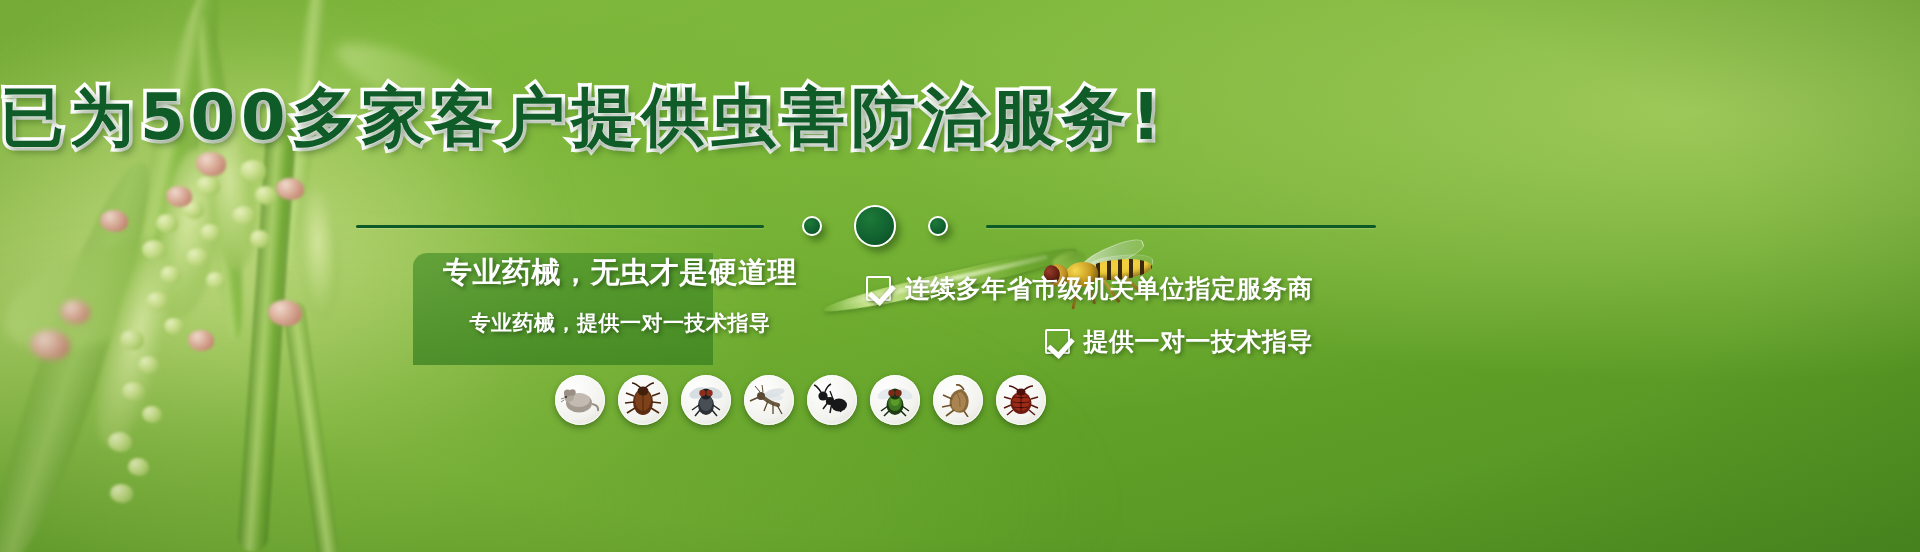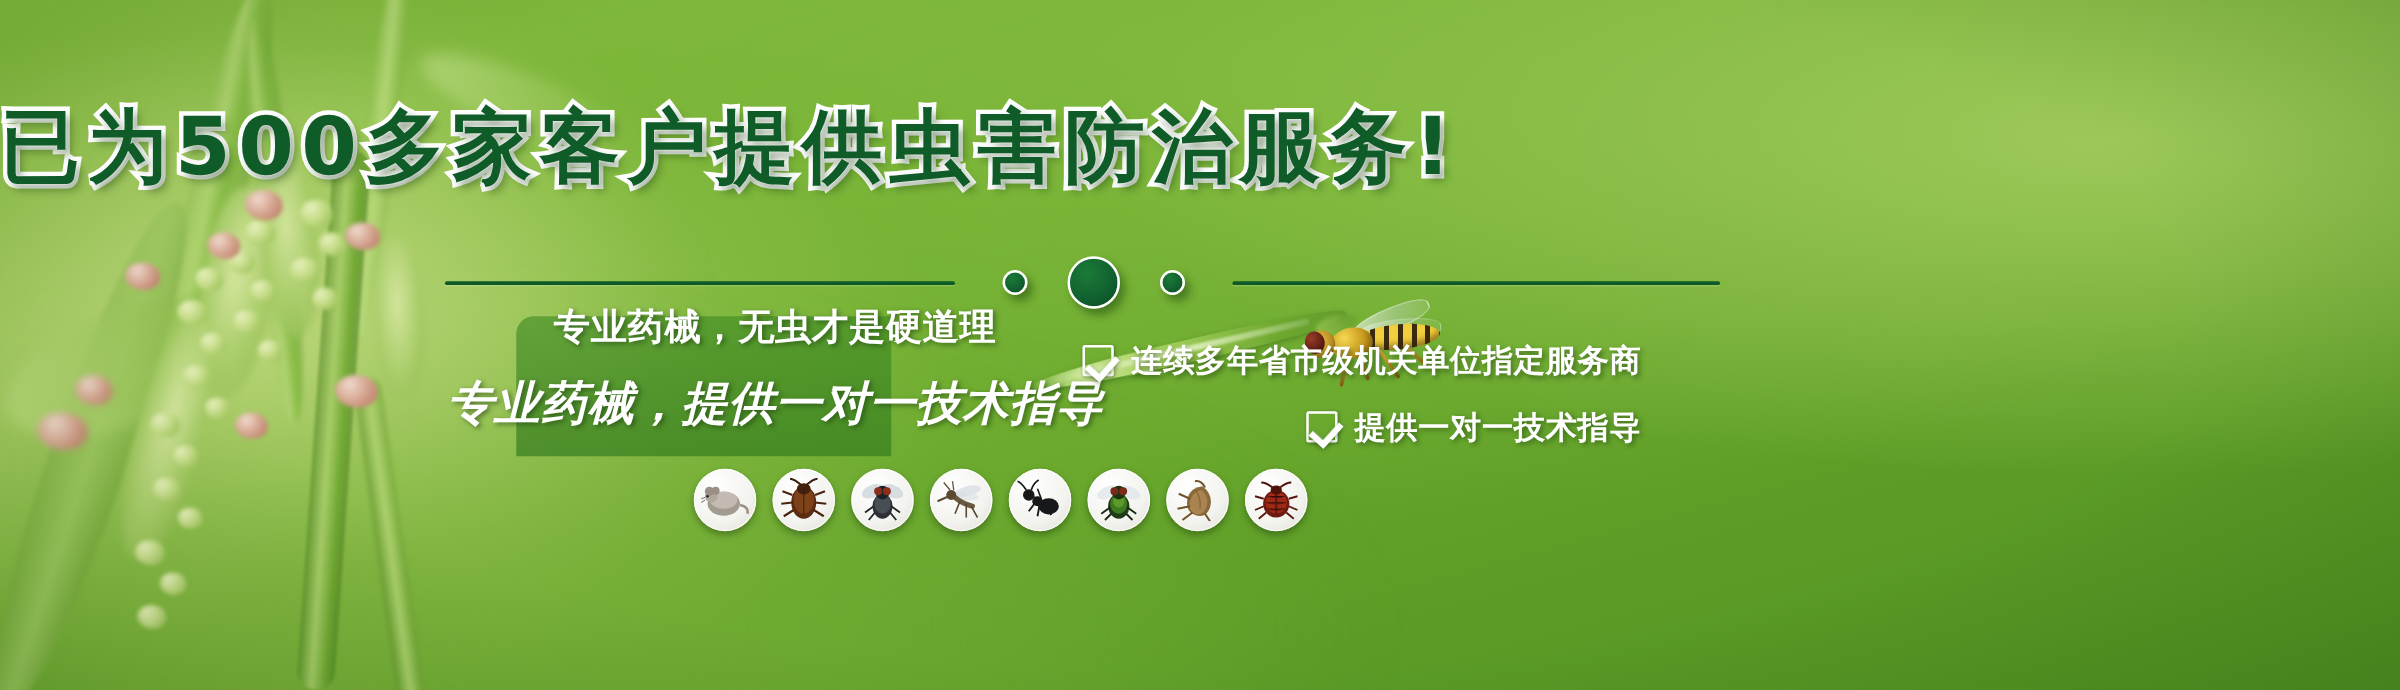--- a/index.html
+++ b/index.html
@@ -199,21 +199,21 @@
     display: flex; flex-direction: column; justify-content: center; gap: 16px;
     text-align: center;
   }
   .pline {
     color: #ffffff; font-weight: 700; white-space: nowrap;
     text-shadow: 2px 2px 4px rgba(20,50,10,.55);
     font-family: "DejaVu Sans", "Liberation Sans", sans-serif;
   }
   .pline.one   { font-size: 27px; letter-spacing: 1px; }
   .pline.two   { font-size: 29px; letter-spacing: .5px; }
-  .pline.three { font-size: 37px; letter-spacing: .5px; font-style: italic; }
+  .pline.three { font-size: 21px; letter-spacing: .5px; }
 
   
   .checklist {
     position: absolute; left: 866px; top: 272px;
     display: flex; flex-direction: column; gap: 20px; align-items: flex-end;
   }
   .check-row { display: flex; align-items: center; gap: 14px; }
   .check-box {
     width: 25px; height: 25px; flex: 0 0 auto;
     border: 2.5px solid #ffffff; border-radius: 2px;

